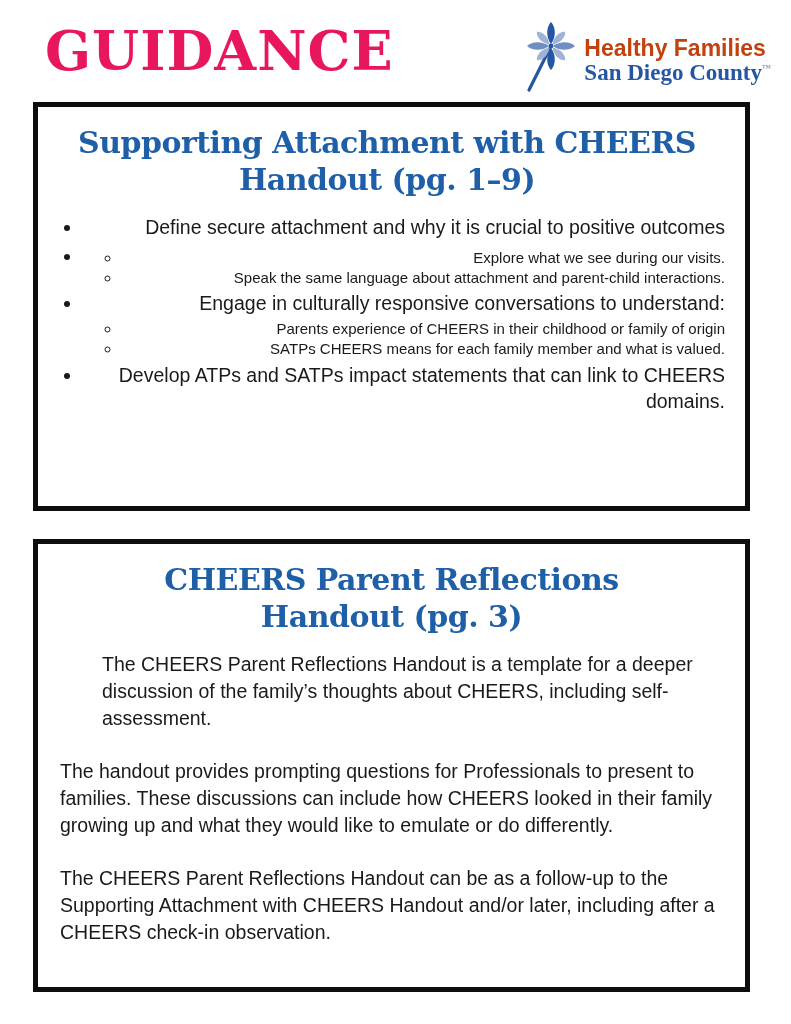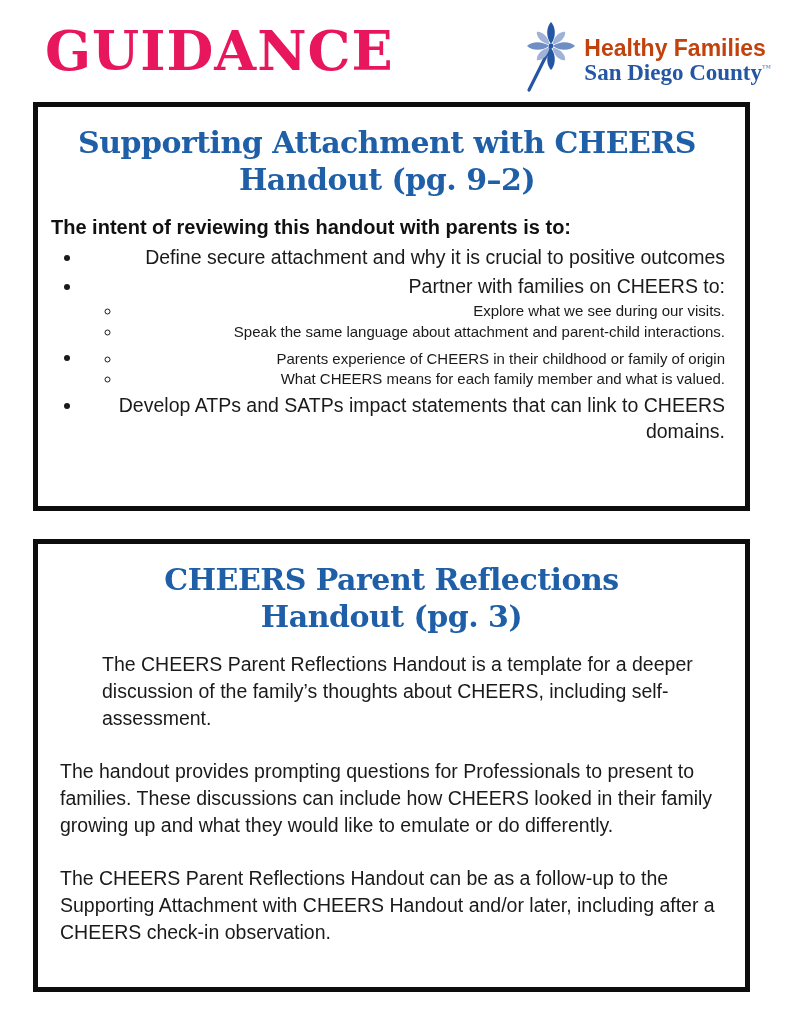--- a/index.html
+++ b/index.html
@@ -148,35 +148,34 @@
       <div class="logo-text">
         <div class="logo-line1">Healthy Families</div>
         <div class="logo-line2"><span>San Diego County</span><span class="tm">™</span></div>
       </div>
     </div>
   </div>
 
   <div class="panel panel-1">
     <div class="panel-heading">
       <span>Supporting Attachment with CHEERS</span><br>
-      <span>Handout (pg. 9–2)</span>
+      <span>Handout (pg. 1–9)</span>
     </div>
-    <p class="intro">The intent of reviewing this handout with parents is to:</p>
     <ul class="bullets">
       <li><span>Define secure attachment and why it is crucial to positive outcomes</span></li>
-      <li><span>Partner with families on CHEERS to:</span>
+      <li>
         <ul class="sub-bullets">
           <li>Explore what we see during our visits.</li>
           <li>Speak the same language about attachment and parent-child interactions.</li>
         </ul>
       </li>
-      <li>
+      <li><span>Engage in culturally responsive conversations to understand:</span>
         <ul class="sub-bullets">
           <li>Parents experience of CHEERS in their childhood or family of origin</li>
-          <li>What CHEERS means for each family member and what is valued.</li>
+          <li>SATPs CHEERS means for each family member and what is valued.</li>
         </ul>
       </li>
       <li><span>Develop ATPs and SATPs impact statements that can link to CHEERS domains.</span></li>
     </ul>
   </div>
 
   <div class="panel panel-2">
     <div class="panel-heading">
       <span>CHEERS Parent Reflections</span><br>
       <span>Handout (pg. 3)</span>

